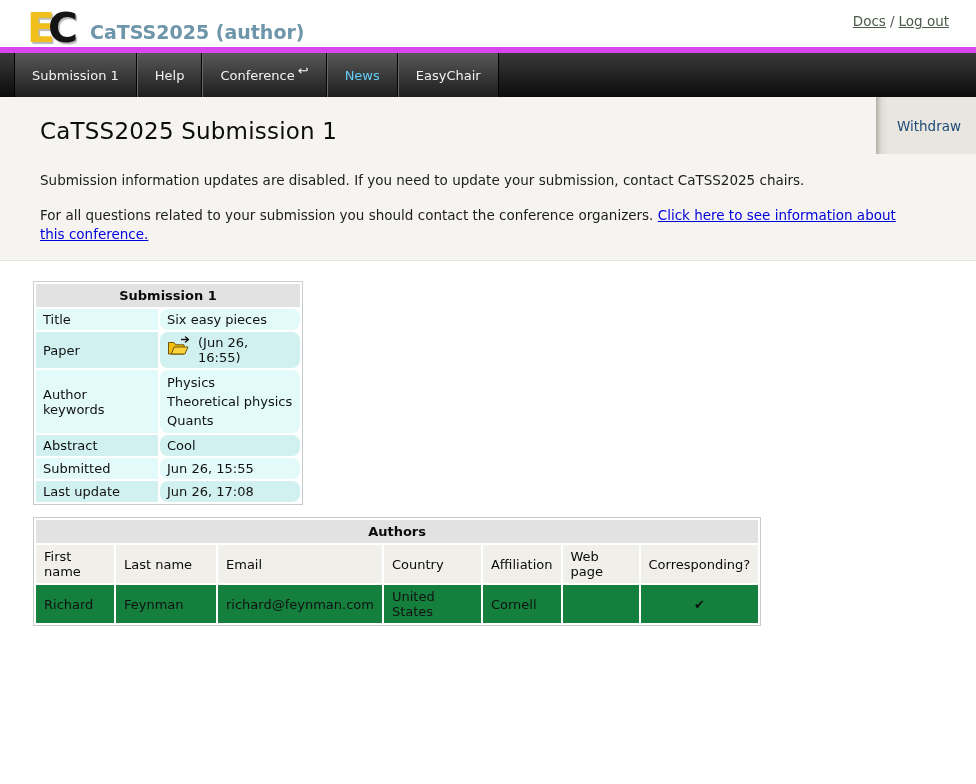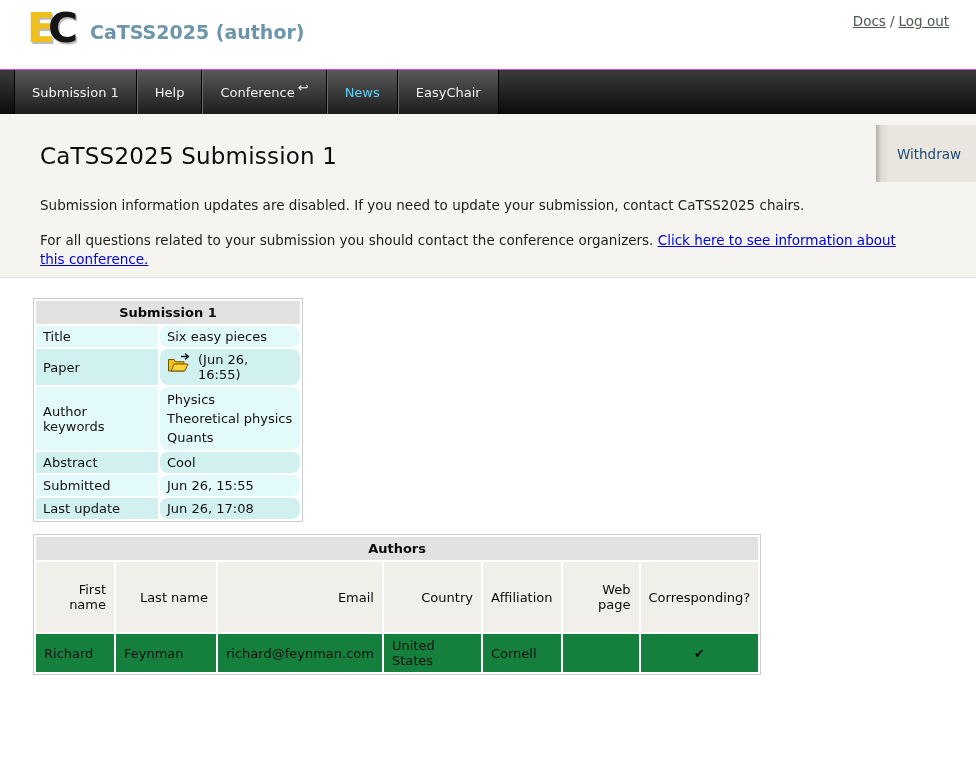--- a/index.html
+++ b/index.html
@@ -8,23 +8,23 @@
     width: 976px; height: 784px;
     background: #ffffff;
     font-family: "DejaVu Sans", "Liberation Sans", sans-serif;
     font-size: 13px;
     color: #111;
   }
 
   
   .topbar {
     position: relative;
-    height: 70px;
+    height: 53px;
     background: #ffffff;
-    border-bottom: 1px solid #d946ef;
+    border-bottom: 6px solid #d946ef;
   }
   .logo {
     position: absolute; left: 27px; top: 4px;
     font-size: 41px; font-weight: bold;
     letter-spacing: -7px;
     font-family: "DejaVu Sans", sans-serif;
   }
   .logo .logo-e { color: #f0bf1c; text-shadow: 1.5px 1.5px 1px #b9b9b9; }
   .logo .logo-c { color: #141414; text-shadow: 1.5px 1.5px 1px #b9b9b9; }
   .brand {
@@ -69,34 +69,34 @@
   
   .intro {
     position: relative;
     height: 164px;
     background: #f5f4f1;
     border-bottom: 1px solid #e3e2de;
     padding: 21px 60px 0 40px;
   }
   .page-title {
     font-size: 23px; font-weight: 400;
-    margin: 8px 0 27px 0; color: #0c0c0c;
+    margin: 0 0 27px 0; color: #0c0c0c;
     letter-spacing: 0.2px;
   }
   .intro p {
     margin: 0 0 15px 0;
     font-size: 13.5px;
     line-height: 1.45;
     color: #1c1c1c;
     max-width: 880px;
   }
   .conf-link { color: #0000dd; text-decoration: underline; cursor: pointer; }
 
   .withdraw-tab {
-    position: absolute; top: 11px; right: 0;
+    position: absolute; top: 0; right: 0;
     width: 100px; height: 57px;
     background: linear-gradient(to right, #b2aea7 0px, #ddd9d3 5px, #e9e5df 12px);
     display: flex; align-items: center; justify-content: flex-end;
     padding-right: 15px;
     color: #1d4b78;
     font-size: 13.5px;
     cursor: pointer;
   }
 
   
@@ -126,22 +126,22 @@
   .paper-cell { display: flex; align-items: flex-start; gap: 7px; }
   .folder-icon { display: inline-block; cursor: pointer; line-height: 0; }
   .kw-line { line-height: 19px; }
 
   
   table.authors { margin-top: 12px; }
   table.authors th.col-h {
     background: #f0efe9;
     font-weight: 400;
     font-size: 13px;
-    text-align: right;
-    padding: 20px 8px;
+    text-align: left;
+    padding: 4px 8px;
     color: #0a0a0a;
     margin-left: 28px;
   }
   table.authors td {
     background: #15803d;
     padding: 4px 8px;
     font-size: 13px;
   }
   table.authors td.center { text-align: center; }
   .col-first { width: 78px; }

